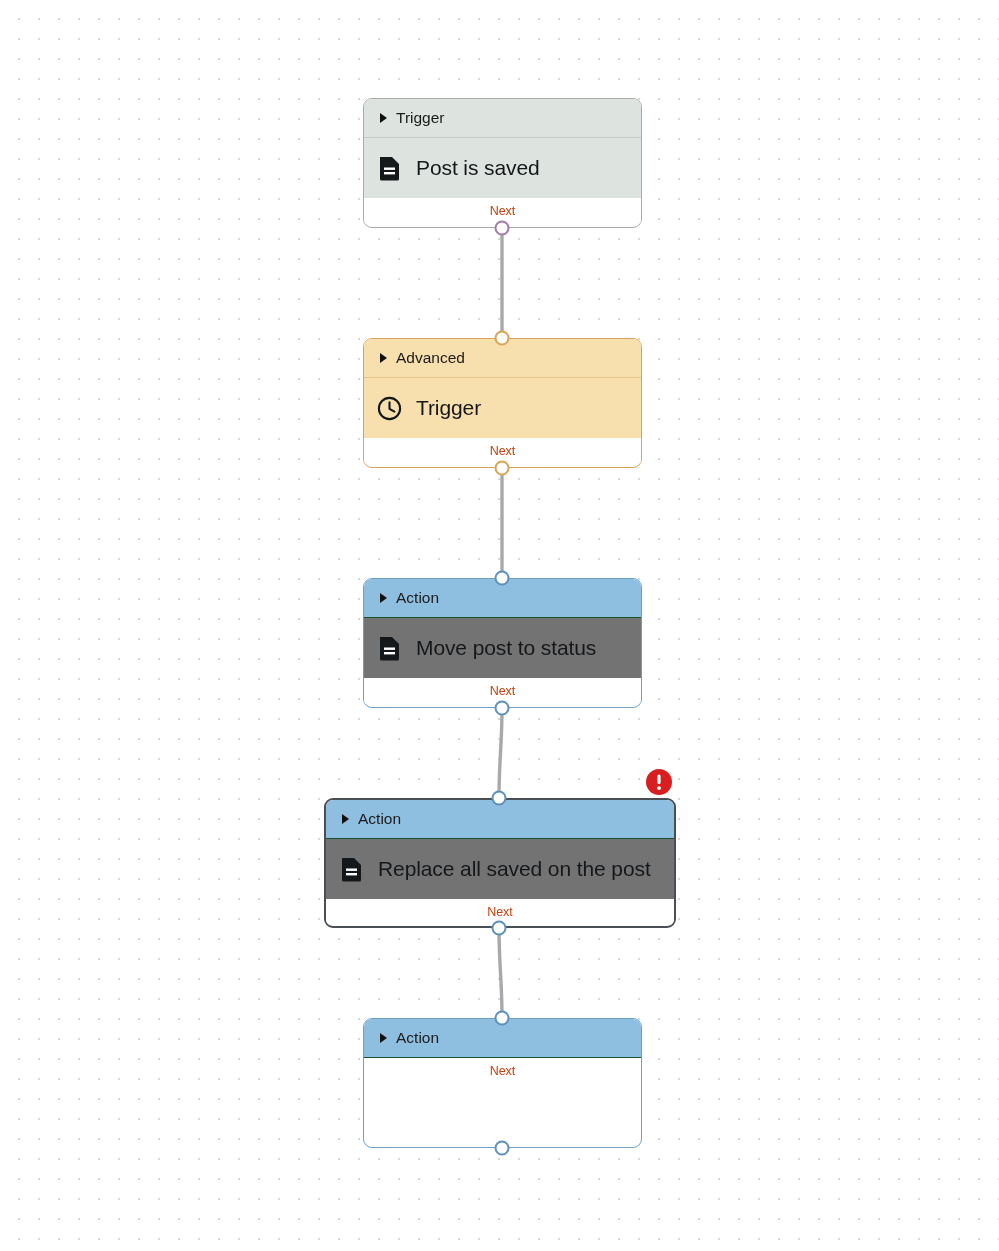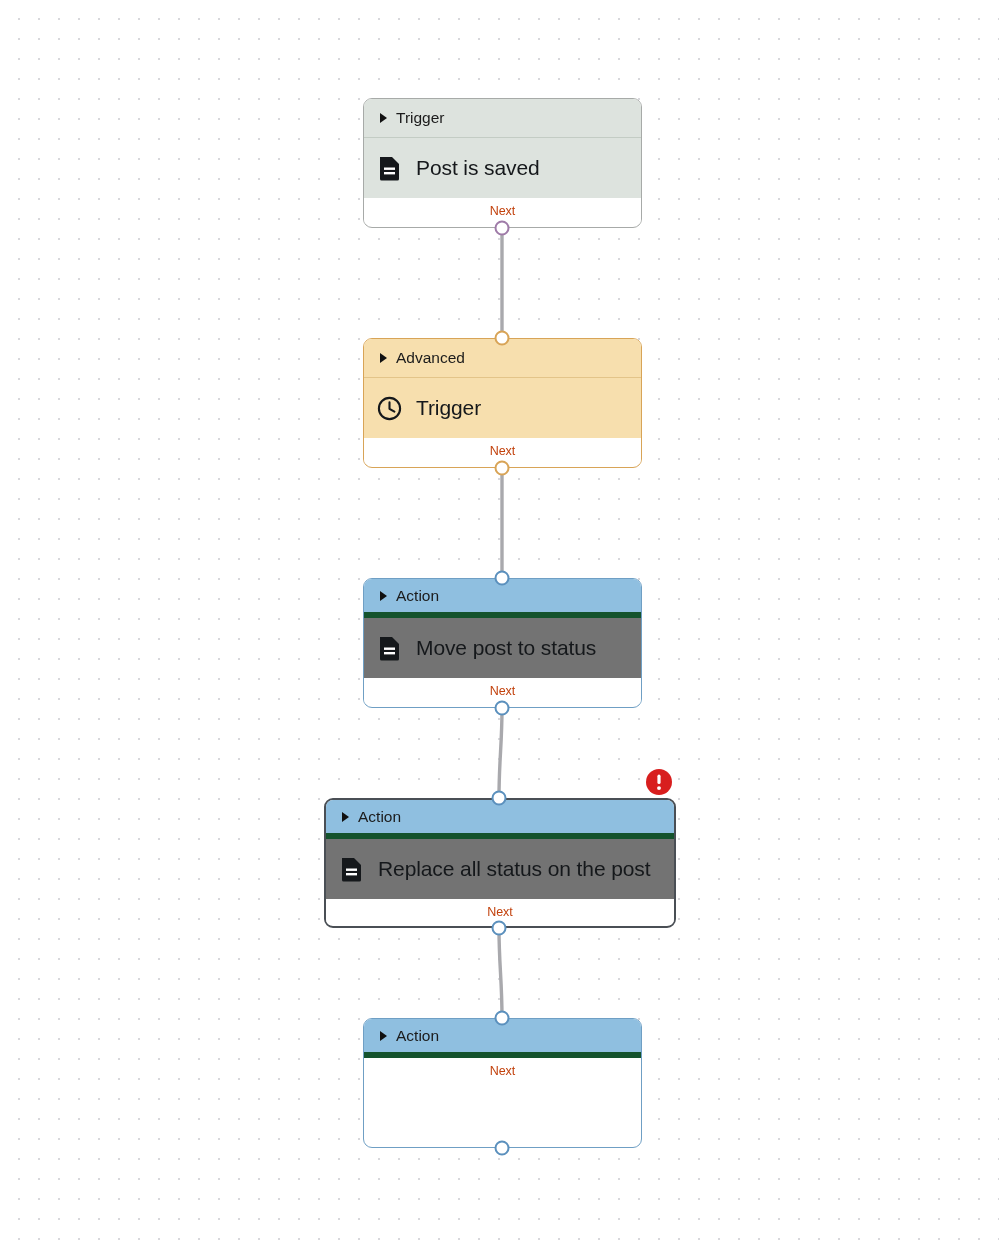--- a/index.html
+++ b/index.html
@@ -60,21 +60,21 @@
     display: flex;
     align-items: center;
     height: 39px;
     padding: 0 0 0 16px;
     font-size: 15.5px;
     color: #1b1b1b;
     box-sizing: border-box;
   }
   .trigger .node-header { background: #dde3de; border-bottom: 1px solid #c3ccc4; }
   .advanced .node-header { background: #f7dfae; border-bottom: 1px solid #e3c489; }
-  .action .node-header  { background: #8fbfe0; border-bottom: 6px solid #14532d; }
+  .action .node-header  { background: #8fbfe0; border-bottom: 1px solid #14532d; }
 
   .caret {
     display: inline-block;
     width: 0; height: 0;
     border-left: 7.5px solid #111111;
     border-top: 5.5px solid transparent;
     border-bottom: 5.5px solid transparent;
     margin-right: 9px;
     flex: 0 0 auto;
   }
@@ -237,21 +237,21 @@
       <span>Action</span>
     </div>
     <div class="node-body">
       <span class="node-icon">
         <svg width="22" height="25" viewBox="0 0 22 25">
           <path d="M2 1 h12 l7 7 v15 a1.6 1.6 0 0 1 -1.6 1.6 h-15.8 A1.6 1.6 0 0 1 2 23 Z" fill="#15181b"></path>
           <rect x="6" y="11.5" width="11" height="2.4" fill="#ffffff"></rect>
           <rect x="6" y="16" width="11" height="2.4" fill="#ffffff"></rect>
         </svg>
       </span>
-      <span class="node-title">Replace all status on the post</span>
+      <span class="node-title">Replace all saved on the post</span>
     </div>
     <div class="node-footer">
       <span>Next</span>
     </div>
   </div>
   <div class="port blue" style="left:499px; top:798px;"></div>
   <div class="port blue" style="left:499px; top:928px;"></div>
 
   <div class="error-badge" style="left:646px; top:769px;">
     <svg class="bang" viewBox="0 0 26 26">

